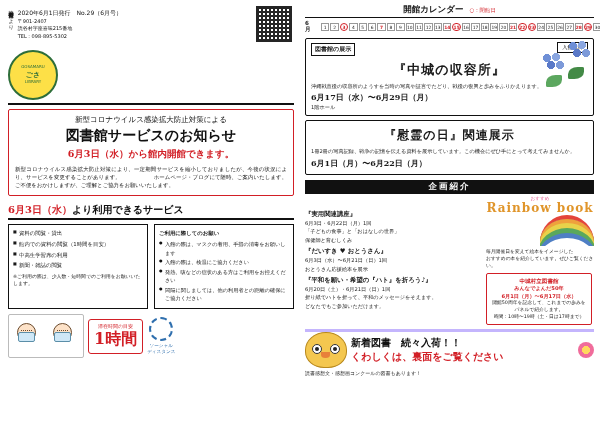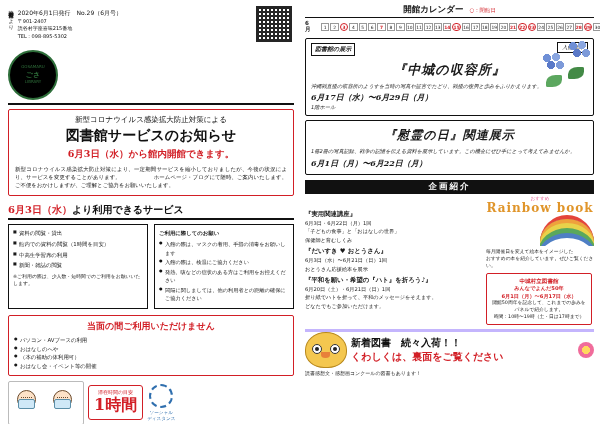--- a/index.html
+++ b/index.html
@@ -31,21 +31,21 @@
       repeating-linear-gradient(90deg,#000 0 2px,#fff 2px 4px);
     background-blend-mode:multiply;
     border:1px solid #000;
     opacity:.85;
   }
   .logo-circle{
     width:46px;height:46px;border-radius:50%;
     border:2px solid #2e6e3a;
     display:flex;flex-direction:column;align-items:center;justify-content:center;
     color:#2e6e3a;font-size:4.4px;line-height:1.15;text-align:center;
-    background:#000000;flex:0 0 auto;
+    background:#fde047;flex:0 0 auto;
   }
   .logo-circle .lc-top{font-size:4px;}
   .logo-circle .lc-mid{font-size:7px;font-weight:bold;margin:1px 0;}
   .title-row{display:flex;align-items:center;gap:8px;margin-top:2px;}
   .big-title{
     font-size:30px;font-weight:bold;letter-spacing:2px;
     font-family:"DejaVu Serif",serif;color:#111;line-height:1;
   }
   .rule{border-bottom:2px solid #111;margin:3px 0 4px 0;}
 
@@ -128,21 +128,21 @@
   .cal-cell{
     width:8.4px;height:8.4px;line-height:8.4px;text-align:center;
     font-size:4.4px;border:0.5px solid #999;box-sizing:border-box;background:#fff;
   }
   .cal-cell.closed{color:#d21f26;font-weight:bold;}
   .cal-cell.circled{
     border-radius:50%;border:1px solid #d21f26;color:#d21f26;font-weight:bold;
   }
   .cal-cell.blank{border:none;}
 
-  .rbox{border:1px solid #111;border-radius:2px;padding:4px 5px;margin-top:4px;font-style:italic;}
+  .rbox{border:1px solid #111;border-radius:2px;padding:4px 5px;margin-top:4px;}
   .rbox-h{
     font-size:6px;font-weight:bold;border:1px solid #111;display:inline-block;
     padding:1px 3px;margin-bottom:3px;
   }
   .exhibit-title{
     font-size:13px;font-weight:bold;font-family:"DejaVu Serif",serif;
     text-align:center;margin:2px 0 3px 0;letter-spacing:1px;
   }
   .free-badge{
     float:right;border:1px solid #111;font-size:5.2px;padding:1px 4px;margin-top:-1px;
@@ -262,29 +262,20 @@
         <div class="req-title">ご利用に際してのお願い</div>
         <ul class="req-list" style="margin:0;padding:0">
           <li>入館の際は、マスクの着用、手指の消毒をお願いします</li>
           <li>入館の際は、検温にご協力ください</li>
           <li>発熱、咳などの症状のある方はご利用をお控えください</li>
           <li>間隔に関しましては、他の利用者との距離の確保にご協力ください</li>
         </ul>
       </div>
     </div>
 
-    <div class="unavail">
-      <div class="unavail-h">当面の間ご利用いただけません</div>
-      <ul class="unavail-list" style="margin:0;padding:0">
-        <li>パソコン・AVブースの利用</li>
-        <li>おはなしのへや</li>
-        <li>（本の補助の体利用可）</li>
-        <li>おはなし会・イベント等の開催</li>
-      </ul>
-    </div>
 
     <div class="illus">
       <div class="illus-people">
         <div class="face" style="left:8px;top:8px"></div>
         <div class="mask" style="left:9px;top:17px"></div>
         <div class="face" style="left:44px;top:8px"></div>
         <div class="mask" style="left:45px;top:17px"></div>
       </div>
       <div class="hour-badge">
         <div class="hb-top">滞在時間の目安</div>

